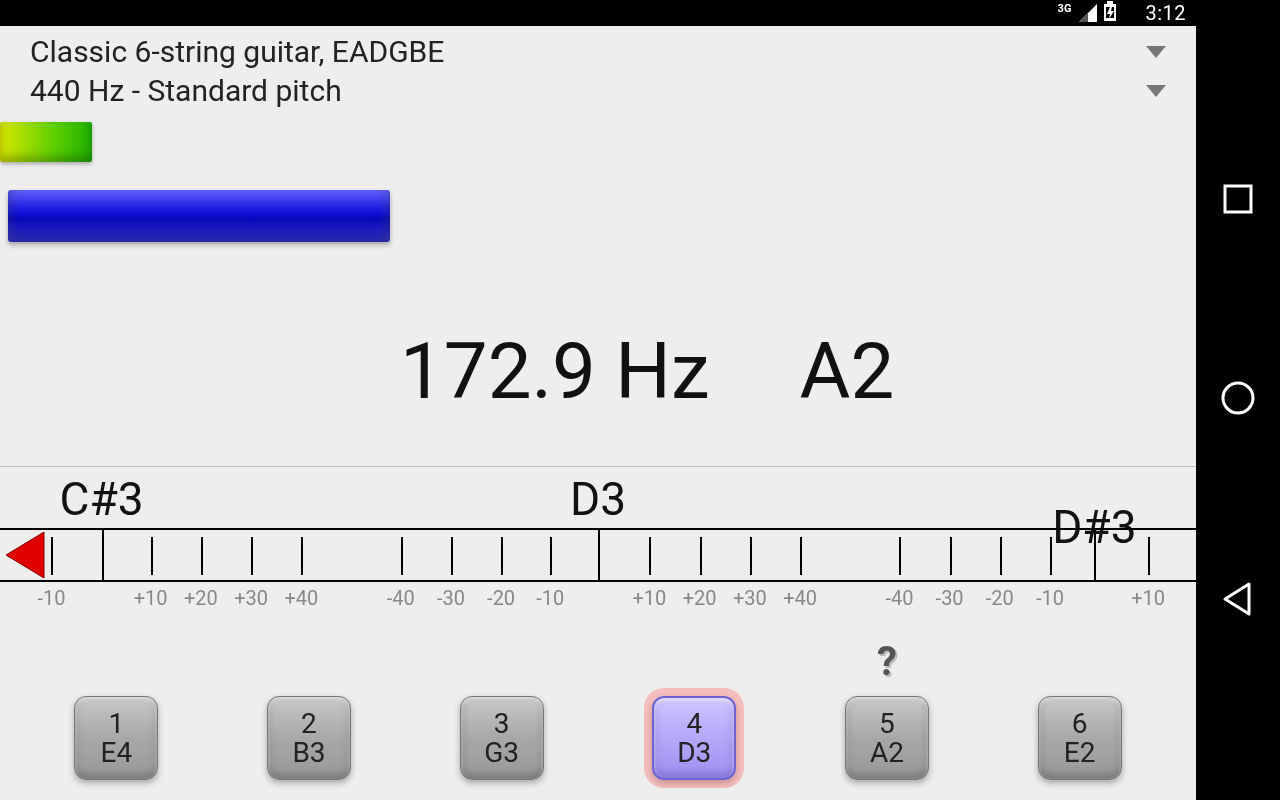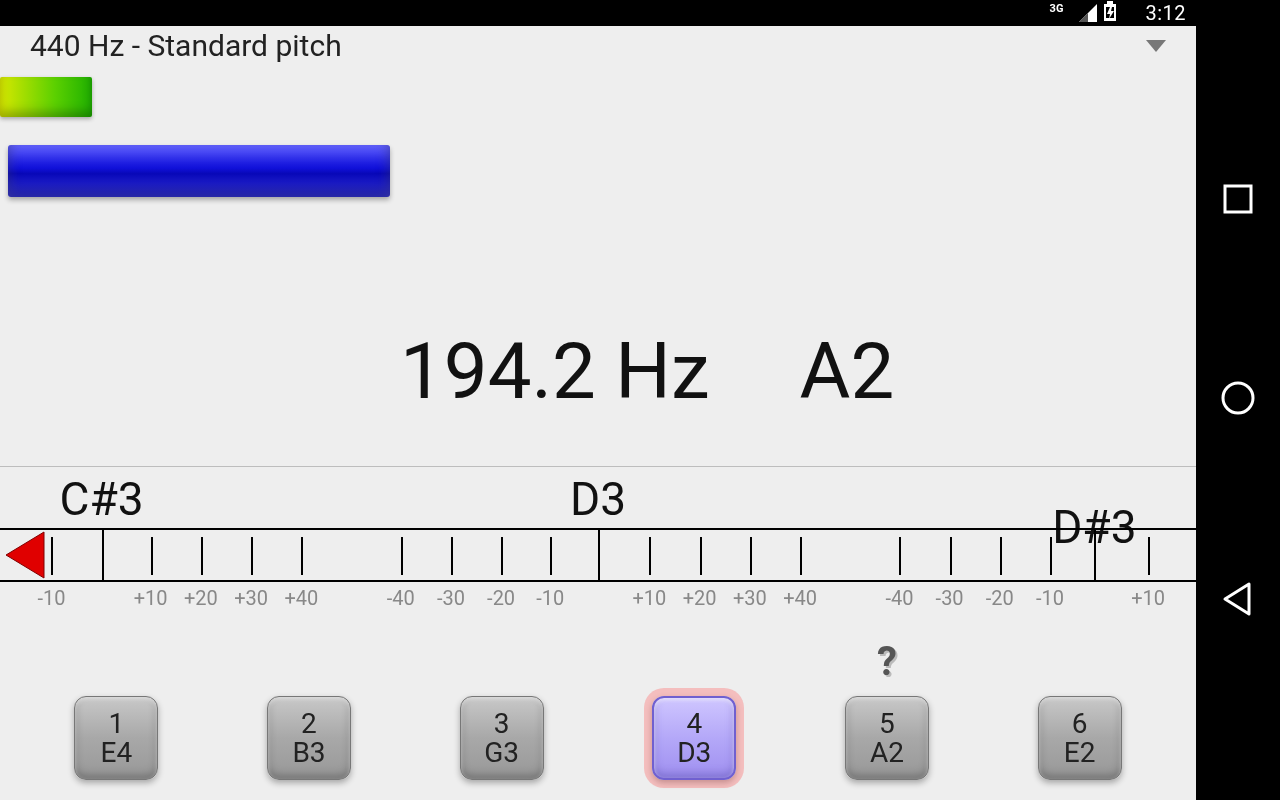--- a/index.html
+++ b/index.html
@@ -6,21 +6,21 @@
   html, body { width: 1280px; height: 800px; overflow: hidden; font-family: Roboto, Arial, sans-serif; background: #000; }
   .device { display: flex; width: 1280px; height: 800px; }
   .screen { width: 1196px; height: 800px; background: #000; display: flex; flex-direction: column; }
   .nav-bar { width: 84px; height: 800px; background: #000; display: flex; flex-direction: column; align-items: center; justify-content: space-around; padding: 100px 0; }
   .nav-btn svg { display: block; }
 
   
   .status-bar { height: 26px; background: #000; color: #fff; display: flex; align-items: center; justify-content: flex-end; padding: 0 10px; gap: 6px; font-size: 16px; }
   .status-bar .time { font-size: 20px; font-weight: 400; margin-left: 22px; letter-spacing: 0.5px; }
   .status-bar .sig { display: flex; align-items: flex-end; }
-  .status-bar .three-g { font-size: 11px; font-weight: bold; margin-right: 10px; align-self: flex-start; margin-top: 2px; }
+  .status-bar .three-g { font-size: 11px; font-weight: bold; margin-right: 2px; align-self: flex-start; margin-top: 2px; }
 
   
   .action-bar { height: 96px; background: #1f1f1f; color: #fff; display: flex; align-items: center; justify-content: space-between; padding: 0 30px; box-shadow: 0 4px 6px rgba(0,0,0,0.3); position: relative; z-index: 2; }
   .action-bar .title { font-size: 30px; font-weight: 500; }
   .overflow { display: flex; flex-direction: column; gap: 6px; padding: 10px; cursor: pointer; }
   .overflow span { width: 6px; height: 6px; background: #fff; border-radius: 50%; }
 
   
   .content { flex: 1; background: #eeeeee; position: relative; overflow: hidden; }
 
@@ -79,32 +79,36 @@
             <rect x="3" y="6" width="8" height="11" fill="#000"></rect>
             <polygon points="7,6 4,13 7,13 6,18 11,10 8,10 9,6" fill="#fff"></polygon>
           </svg>
       </span>
       <span class="time">3:12</span>
     </div>
 
 
     <div class="content">
 
+      <div class="spinner-row">
+        <span>Classic 6-string guitar, EADGBE</span>
+        <span class="caret"></span>
+      </div>
       <div class="spinner-row second">
         <span>440 Hz - Standard pitch</span>
         <span class="caret"></span>
       </div>
 
       <div class="meters">
         <div class="meter-green"></div>
         <div class="meter-blue"></div>
       </div>
 
       <div class="readouts">
-        <div class="freq">194.2 Hz</div>
+        <div class="freq">172.9 Hz</div>
         <div class="note">A2</div>
       </div>
 
       <div class="scale-wrap">
         <div class="scale-top-line"></div>
         <div class="scale-labels" id="scale-notes">
             <div style="left: 8.5%;">C#3</div>
             <div style="left: 50%;">D3</div>
             <div style="left: 91.5%; margin-top: 28px;">D#3</div>
           </div>

